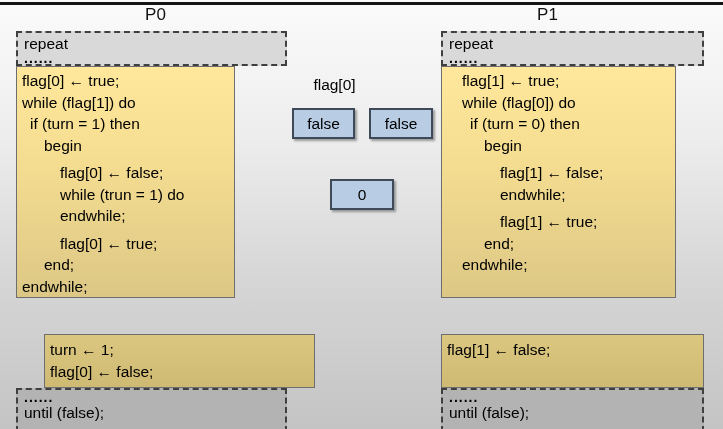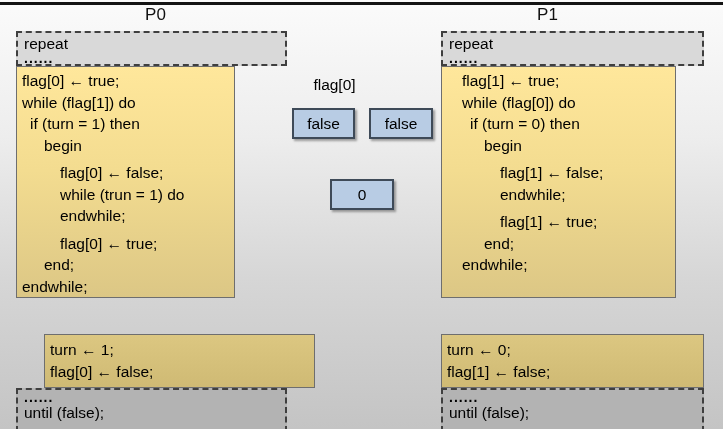--- a/index.html
+++ b/index.html
@@ -104,21 +104,20 @@
     <div class="code-line i1">if (turn = 0) then</div>
     <div class="code-line i2">begin</div>
     <div class="code-line i3 gap">flag[1] ← false;</div>
     <div class="code-line i3">endwhile;</div>
     <div class="code-line i3 gap">flag[1] ← true;</div>
     <div class="code-line i2">end;</div>
     <div class="code-line i0">endwhile;</div>
   </div>
 
   <div class="box post-box" style="left:441px;top:334px;width:263px;height:54px;">
-    <div>turn ← 0;</div>
     <div>flag[1] ← false;</div>
   </div>
 
   <div class="box until-box" style="left:441px;top:388px;width:263px;height:44px;">
     <div class="dots">......</div>
     <div class="l2">until (false);</div>
   </div>
 
   <div class="var-label" style="left:303px;top:75px;width:63px;">flag[0]</div>
 

